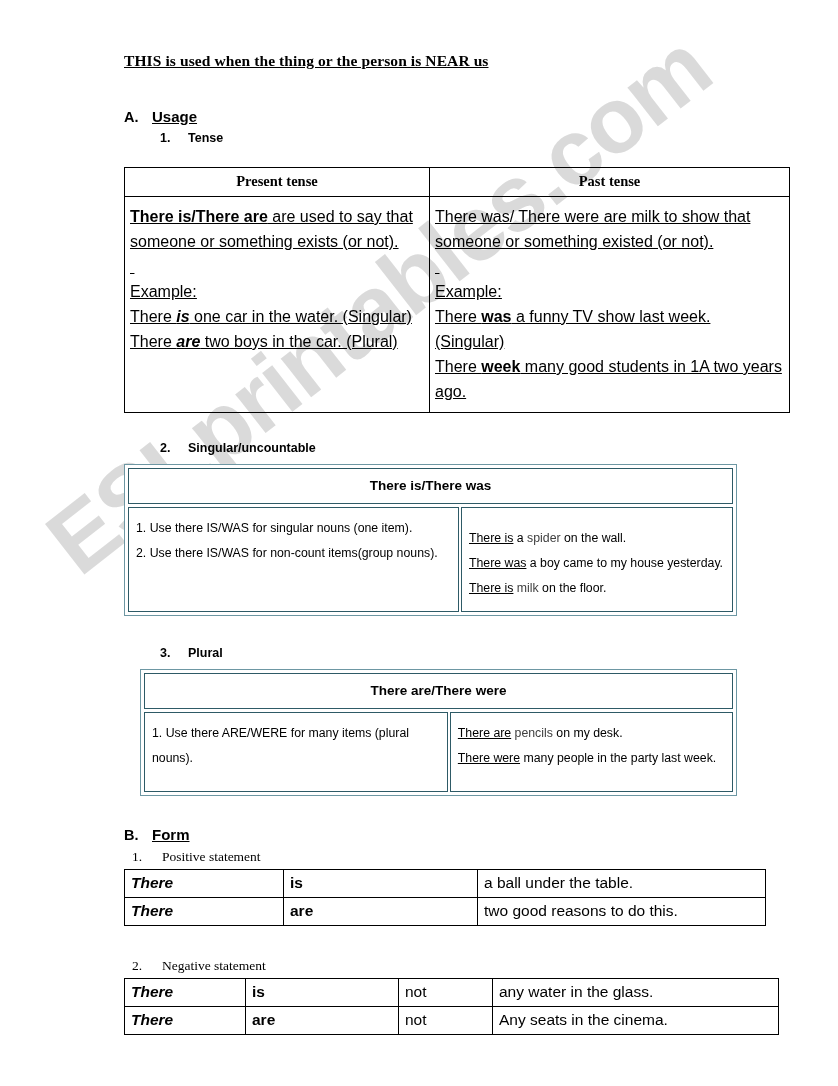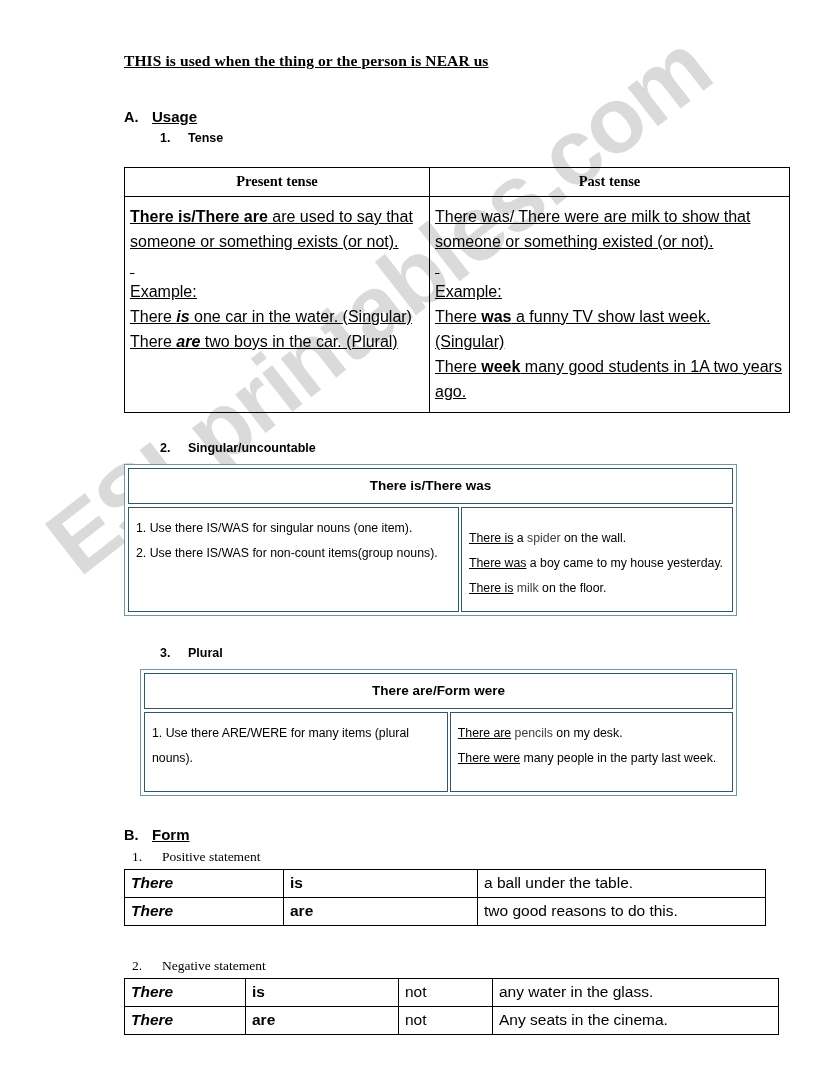--- a/index.html
+++ b/index.html
@@ -288,21 +288,21 @@
         </div>
       </div>
     </div>
 
     <div class="sub-row">
       <span class="sub-num">3.</span>
       <span>Plural</span>
     </div>
 
     <div class="teal-wrap w3">
-      <div class="teal-head">There are/Form were</div>
+      <div class="teal-head">There are/There were</div>
       <div class="teal-cols">
         <div class="teal-cell left3">
           <div>1.   Use there ARE/WERE for many items (plural nouns).</div>
         </div>
         <div class="teal-cell right3">
           <div class="ex-line"><span class="ul">There are</span><span> </span><span class="hl">pencils</span><span> on my desk.</span></div>
           <div class="ex-line wrapok"><span class="ul">There were</span><span> many people in the party last week.</span></div>
         </div>
       </div>
     </div>

